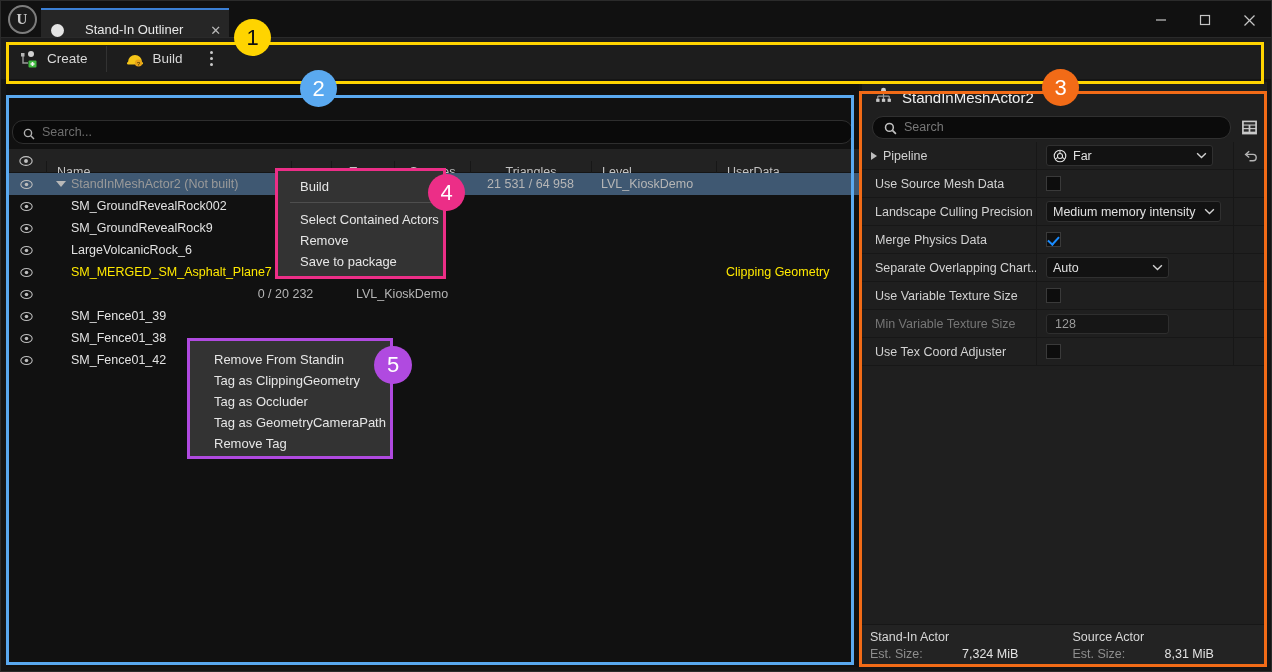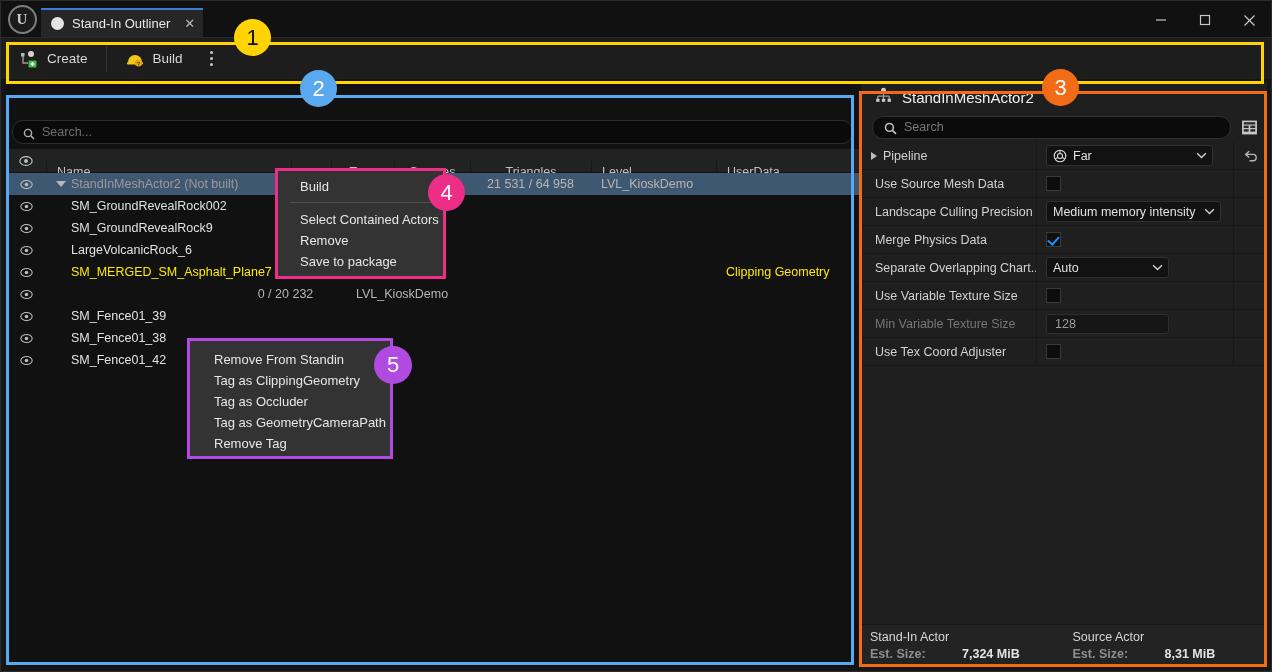--- a/index.html
+++ b/index.html
@@ -46,23 +46,23 @@
     background: #1b1b1b;
     display: flex; align-items: center; justify-content: center;
     font-size: 15px; color: #c9c9c9; font-weight: bold;
     font-family: "Liberation Serif", serif;
     line-height: 1;
   }
   .tab {
     height: 29px;
     background: #262626;
     border-top: 2px solid #3b7fd4;
-    display: flex; align-items: center;
+    display: flex; align-items: flex-end;
     padding: 0 8px 0 10px;
-    gap: 8px;
+    gap: 21px;
     box-sizing: border-box;
     min-width: 150px;
   }
   .tab .dot {
     width: 13px; height: 13px; border-radius: 50%;
     background: #e4e4e4;
     flex: none;
   }
   .tab .tab-title {
     font-size: 13px; color: #e8e8e8;
@@ -357,21 +357,21 @@
   .det-footer {
     flex: none;
     background: #232323;
     border-top: 1px solid #171717;
     padding: 5px 0 6px 0;
     display: flex;
     font-size: 12.5px;
   }
   .foot-col { flex: 1; padding-left: 8px; }
   .foot-col .ttl { color: #d7d7d7; margin-bottom: 3px; }
-  .foot-line { display: flex; font-weight: bold; }
+  .foot-line { display: flex; }
   .foot-line .k { color: #8e8e8e; width: 92px; }
   .foot-line .v { color: #e3e3e3; }
 
   
   .ctxmenu {
     position: absolute;
     background: #333333;
     box-sizing: border-box;
     z-index: 40;
     font-size: 13px;

